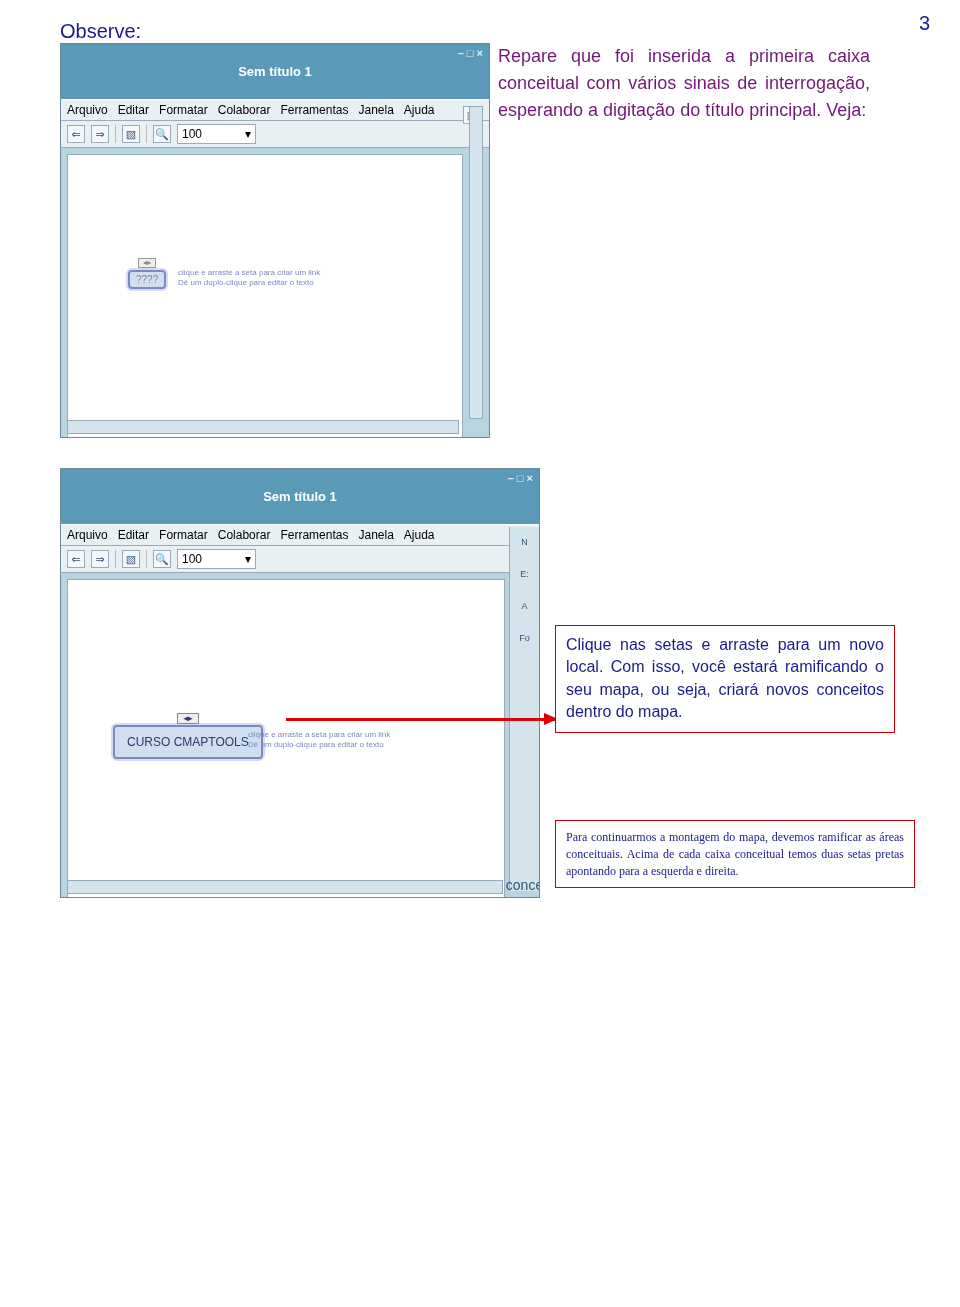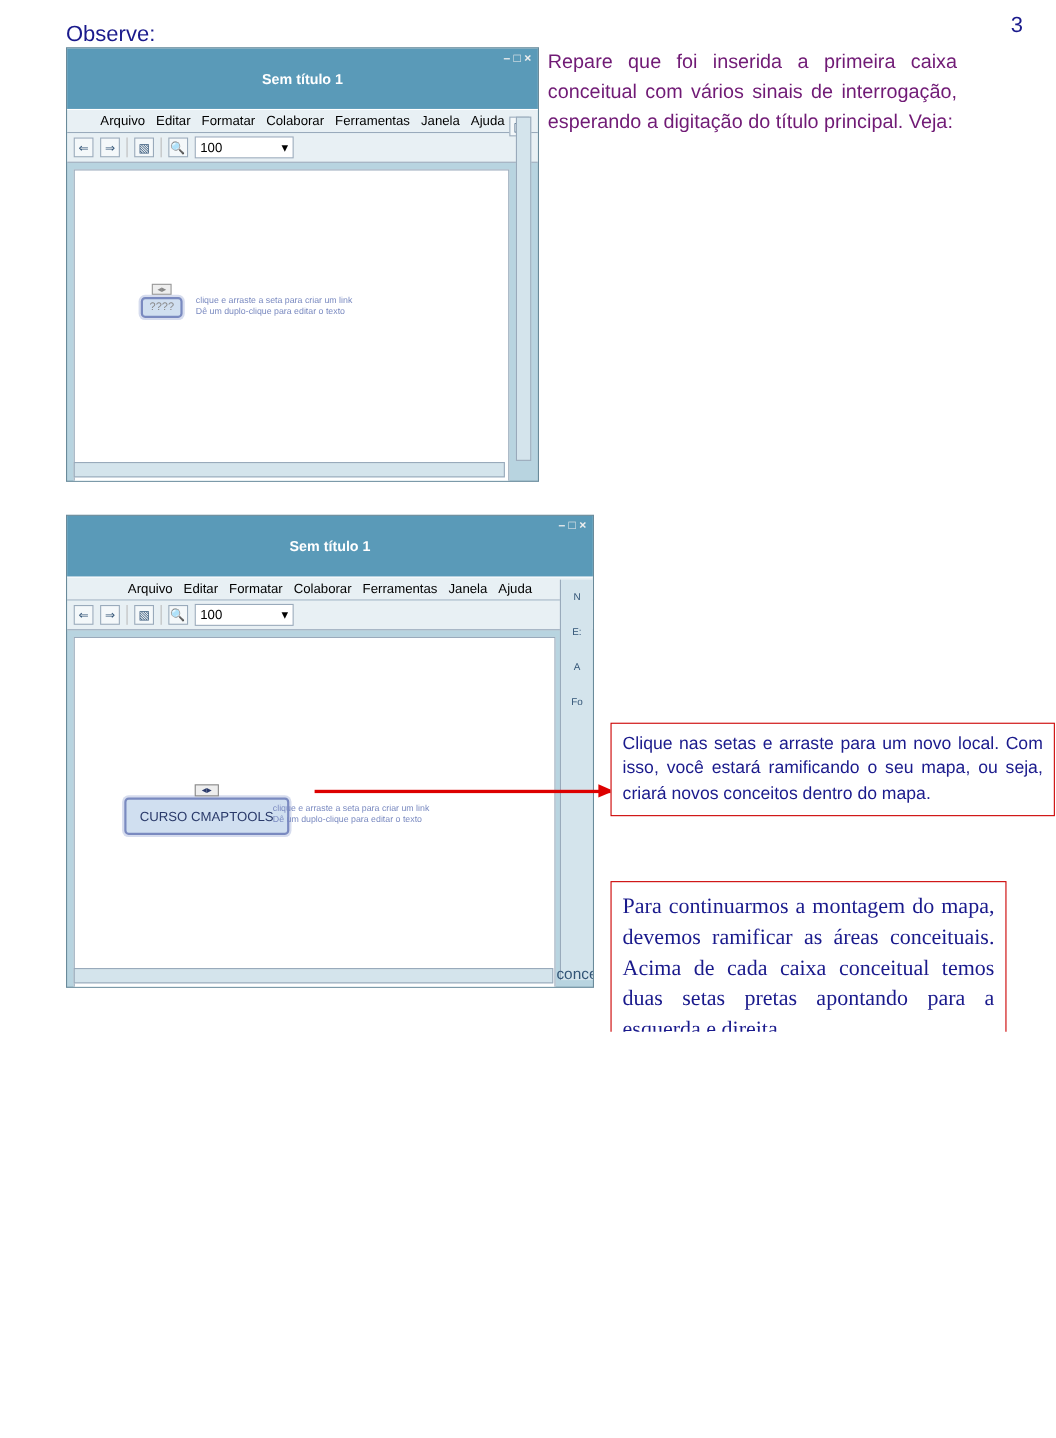--- a/index.html
+++ b/index.html
@@ -53,21 +53,20 @@
     color: #eee;
   }
   .menubar {
     background: #e8f0f4;
     border-top: 1px solid #fff;
     border-bottom: 1px solid #9ab;
     padding: 3px 6px;
     font-size: 12px;
     display: flex;
     gap: 10px;
-    justify-content: center;
   }
   .toolbar {
     background: #e8f0f4;
     border-bottom: 1px solid #9ab;
     padding: 3px 6px;
     display: flex;
     align-items: center;
     gap: 6px;
     font-size: 12px;
   }
@@ -76,21 +75,21 @@
     height: 18px;
     border: 1px solid #9ab;
     background: #f4f8fa;
     display: inline-flex;
     align-items: center;
     justify-content: center;
     font-size: 11px;
     color: #357;
   }
   .zoom-input {
-    width: 90px;
+    width: 79px;
     height: 20px;
     border: 1px solid #9ab;
     background: #fff;
     padding: 0 4px;
     font-size: 12px;
     display: inline-flex;
     align-items: center;
     justify-content: space-between;
   }
   .canvas-area {
@@ -188,22 +187,22 @@
   .callout-box {
     border: 1.5px solid #c00;
     color: #1a1a8c;
     font-size: 16px;
     padding: 8px 10px;
     position: absolute;
     background: #fff;
     line-height:1.4;
     text-align: justify;
   }
-  .callout1 { top: 657px; left: 555px; width: 404px; }
-  .callout2 { top: 801px; left: 555px; width: 360px; font-size:20px; font-family: 'Times New Roman', serif; }
+  .callout1 { top: 625px; left: 555px; width: 340px; }
+  .callout2 { top: 820px; left: 555px; width: 360px; font-size:12px; font-family: 'Times New Roman', serif; }
   .red-arrow {
     position: absolute;
     top: 718px;
     left: 286px;
     width: 270px;
     height: 3px;
     background: #d00;
   }
   .red-arrow::after {
     content:'';

